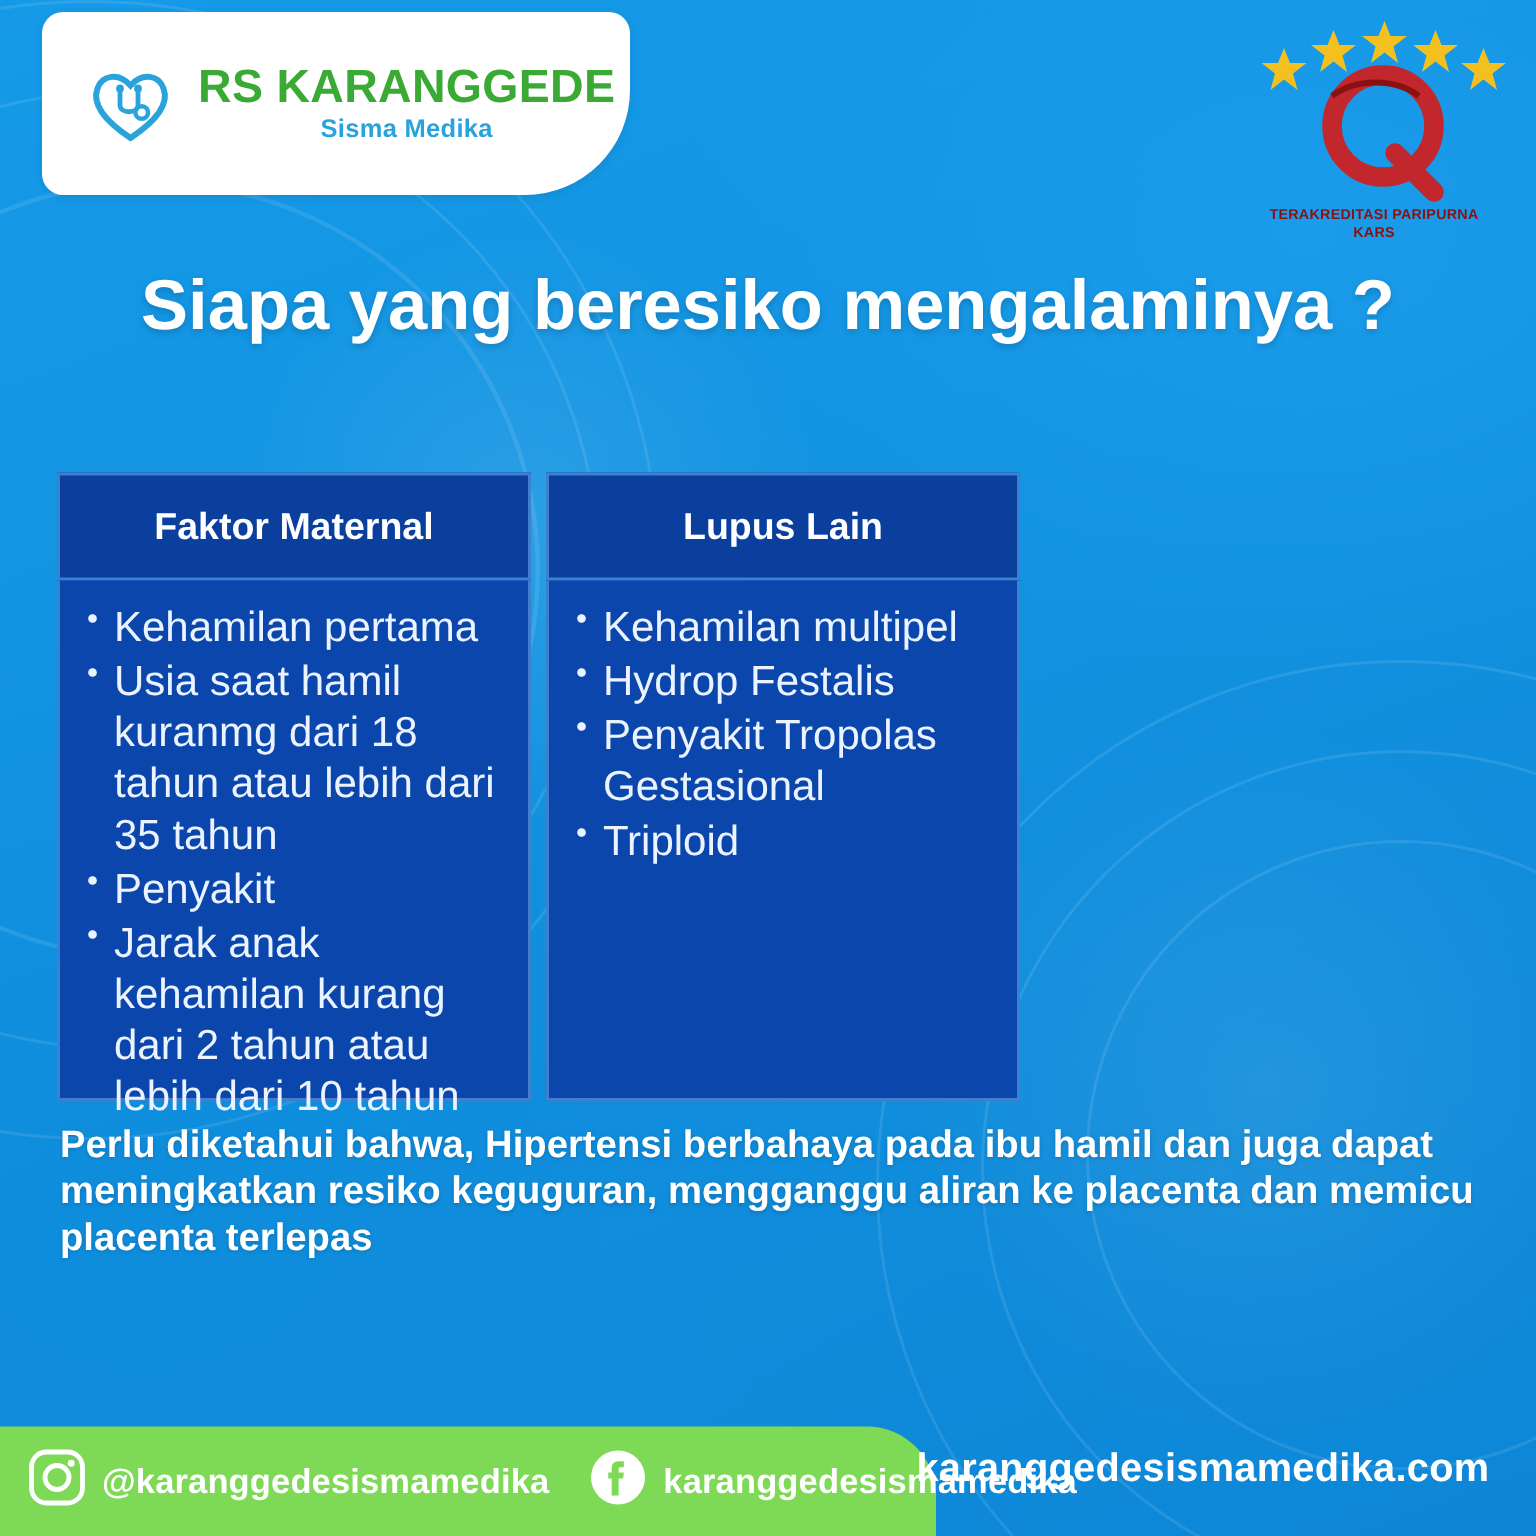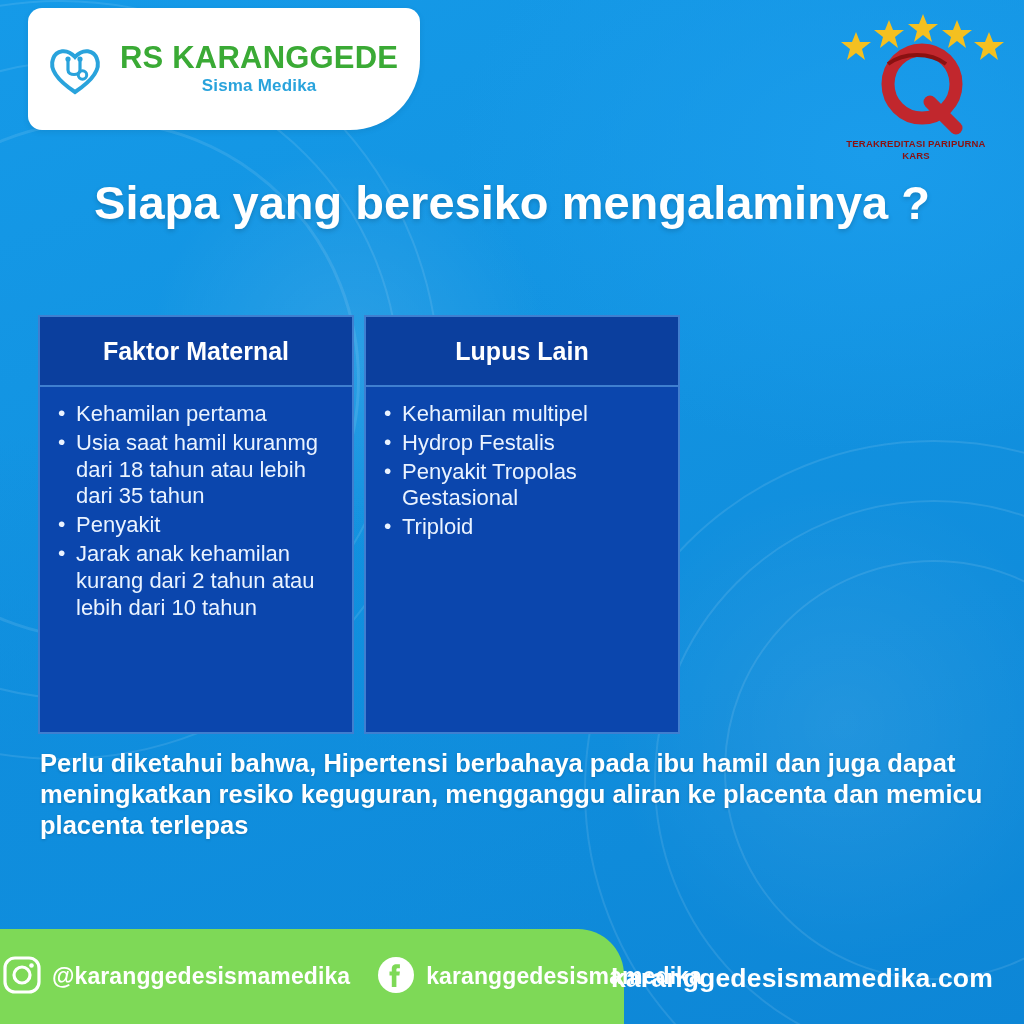--- a/index.html
+++ b/index.html
@@ -42,21 +42,21 @@
     border-radius: 50%;
   }
 
   
   .logo-plate {
     position: absolute; left: 28px; top: 8px;
     width: 392px; height: 122px;
     background: #ffffff;
     border-radius: 14px 14px 70px 14px;
     display: flex; align-items: center;
-    padding-left: 16px;
+    padding-left: 28px;
     box-shadow: 0 2px 6px rgba(0,0,0,0.08);
   }
   .logo-mark { width: 62px; height: 58px; margin-right: 14px; flex: 0 0 auto; }
   .logo-text { display:flex; flex-direction: column; justify-content:center; }
   .logo-title {
     font-size: 31px; font-weight: bold; color: #3aaa35; letter-spacing: 0.2px;
     line-height: 1.05;
   }
   .logo-sub {
     font-size: 17px; color: #29a3dc; font-weight: bold; letter-spacing: .2px;
@@ -93,44 +93,44 @@
     color: #ffffff; font-size: 25px; font-weight: bold;
   }
   .col-body {
     height: 347px; background: #0b46ad;
     border: 2px solid #3f7fd0; border-top: none;
     padding: 14px 12px 10px 14px;
   }
   .col-body ul { list-style: none; }
   .col-body li {
     position: relative;
-    color: #eaf3ff; font-size: 22px; line-height: 1.22;
+    color: #eaf3ff; font-size: 28px; line-height: 1.22;
     padding-left: 22px; margin-bottom: 2px;
   }
   .col-body li::before {
     content: "\2022"; position: absolute; left: 4px; top: -1px;
     color: #eaf3ff; font-size: 21px;
   }
 
   
   .footnote {
     position: absolute; left: 40px; top: 748px; width: 944px;
     color: #ffffff; font-size: 25.5px; font-weight: bold; line-height: 1.22;
     text-shadow: 0 1px 3px rgba(0,0,0,0.18);
   }
 
   
   .footer {
     position: absolute; left: 0; bottom: 0; width: 1024px; height: 92px;
   }
   .footer-green {
-    position: absolute; left: 0; bottom: 0; width: 624px; height: 95px;
+    position: absolute; left: 0; bottom: 0; width: 624px; height: 73px;
     background: #7ed957;
     border-radius: 0 46px 0 0;
-    display: flex; align-items: center; padding-left: 2px;
+    display: flex; align-items: center; padding-left: 18px;
   }
   .footer-right {
     position: absolute; right: 0; bottom: 0; width: 412px; height: 92px;
     display: flex; align-items: center; justify-content: flex-end;
     padding-right: 31px;
   }
   .handle { display: flex; align-items: center; }
   .handle-text {
     color: #ffffff; font-size: 23px; font-weight: bold; margin-left: 10px;
     letter-spacing: .1px;

